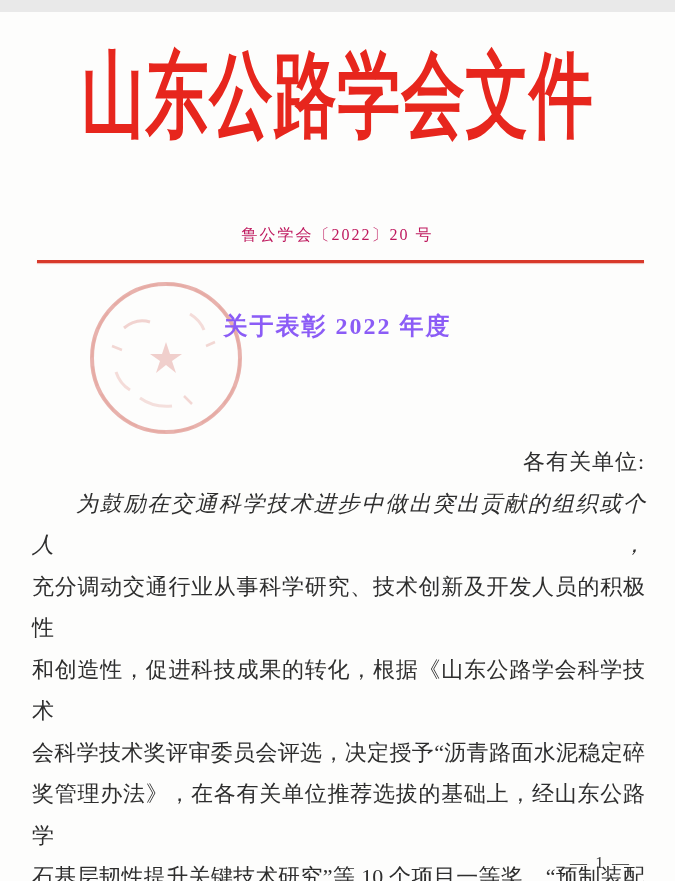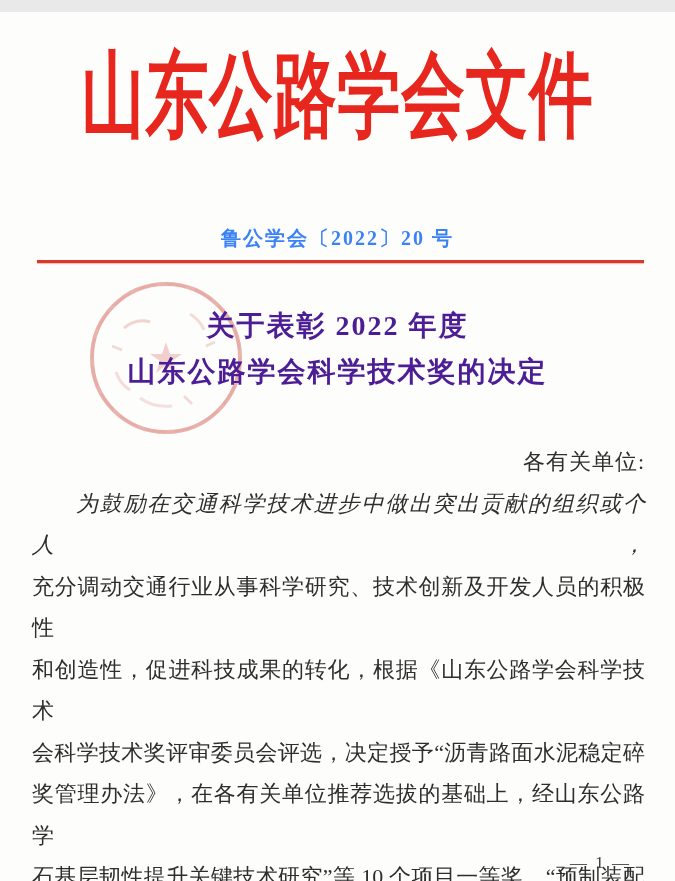--- a/index.html
+++ b/index.html
@@ -35,24 +35,23 @@
     white-space: nowrap;
   }
 
   
   .doc-number {
     position: absolute;
     top: 213px;
     left: 0;
     right: 0;
     text-align: center;
-    font-size: 20px;
-    color: #3b82f6;
+    font-size: 16px;
+    color: #be185d;
     letter-spacing: 2px;
-    font-weight: bold;
   }
 
   
   .red-rule {
     position: absolute;
     top: 248px;
     left: 37px;
     right: 31px;
     height: 3px;
     background: #d8392b;
@@ -69,23 +68,23 @@
     pointer-events: none;
   }
 
   
   .notice-title {
     position: absolute;
     top: 291px;
     left: 0;
     right: 0;
     text-align: center;
-    color: #4c1d95;
+    color: #8b5cf6;
     font-weight: 700;
-    font-size: 28px;
+    font-size: 24px;
     line-height: 46px;
     letter-spacing: 2px;
     z-index: 2;
   }
 
   
   .doc-body {
     position: absolute;
     top: 429px;
     left: 32px;
@@ -147,21 +146,20 @@
       <path d="M38 52 q12 -10 26 -6" stroke="#d4685e" stroke-width="3" fill="none" opacity="0.28"></path>
       <path d="M104 38 q10 6 14 16" stroke="#d4685e" stroke-width="3" fill="none" opacity="0.22"></path>
       <path d="M30 96 q4 12 14 18" stroke="#d4685e" stroke-width="3" fill="none" opacity="0.22"></path>
       <path d="M54 122 q14 10 32 8" stroke="#d4685e" stroke-width="3" fill="none" opacity="0.20"></path>
       <path d="M26 70 l10 4 M120 70 l9 -4 M98 120 l8 8" stroke="#d4685e" stroke-width="2.5" opacity="0.25"></path>
     </svg>
   </div>
 
   <div class="notice-title">
     <div>关于表彰 2022 年度</div>
-    <div>山东公路学会科学技术奖的决定</div>
   </div>
 
   <div class="doc-body">
     <div class="salutation">各有关单位:</div>
     <div class="bline indent">为鼓励在交通科学技术进步中做出突出贡献的组织或个人，</div>
     <div class="bline">充分调动交通行业从事科学研究、技术创新及开发人员的积极性</div>
     <div class="bline">和创造性，促进科技成果的转化，根据《山东公路学会科学技术</div>
     <div class="bline">会科学技术奖评审委员会评选，决定授予“沥青路面水泥稳定碎</div>
     <div class="bline">奖管理办法》，在各有关单位推荐选拔的基础上，经山东公路学</div>
     <div class="bline">石基层韧性提升关键技术研究”等 10 个项目一等奖，“预制装配</div>

